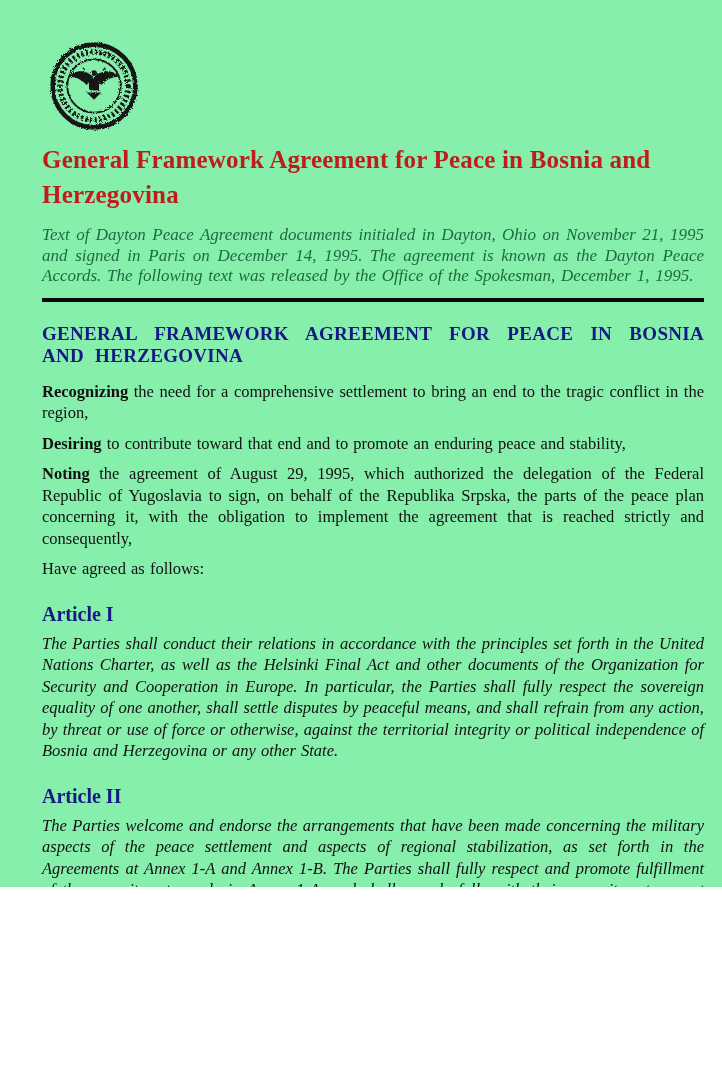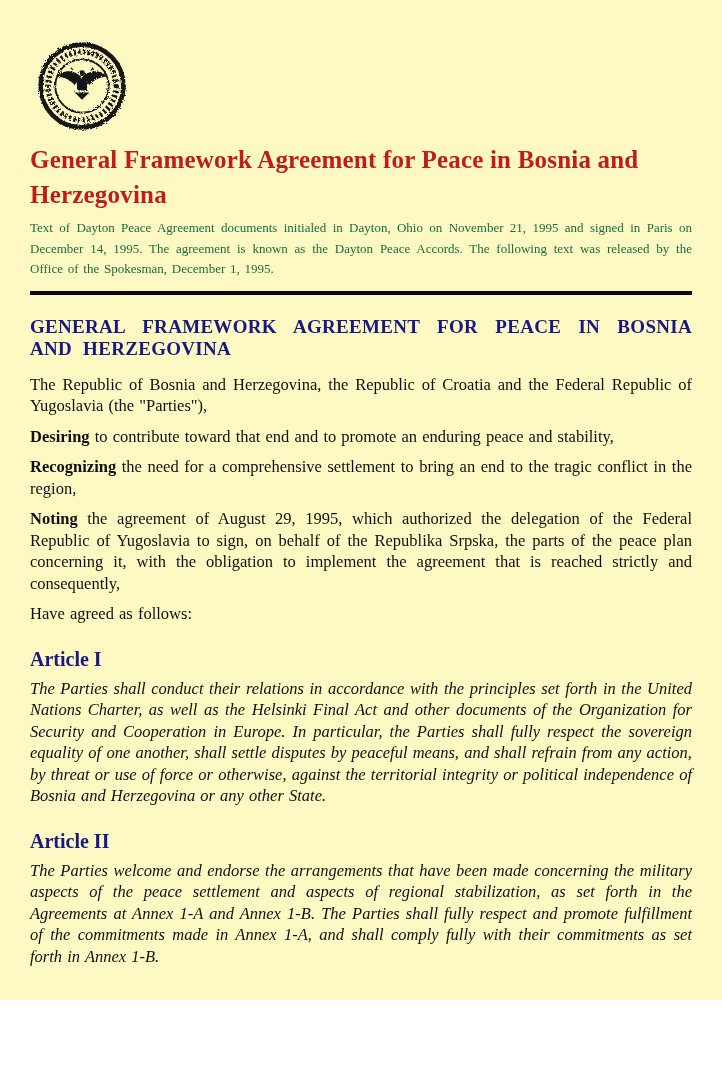--- a/index.html
+++ b/index.html
@@ -6,47 +6,49 @@
     --red: #c01c1c;
     --green: #1d6b42;
     --navy: #181884;
     --ink: #101010;
   }
   * { margin: 0; padding: 0; box-sizing: border-box; }
   html, body { background: #ffffff; }
   .page {
     position: relative;
     width: 722px;
-    height: 1000px;
-    background: #fef9c3;
+    height: 887px;
+    background: #86efac;
     font-family: "Liberation Serif", serif;
     color: var(--ink);
     overflow: hidden;
+    padding-left: 12px;
   }
   .content {
     padding: 0 30px;
   }
   .seal-wrap {
     margin: 40px 0 0 6px;
     width: 92px;
     height: 92px;
   }
   .doc-title {
     margin-top: 10px;
     color: var(--red);
     font-size: 25px;
     font-weight: bold;
     line-height: 35px;
     letter-spacing: 0.2px;
     width: 662px;
   }
   .intro {
-    margin-top: 6px;
+    margin-top: 13px;
     color: var(--green);
-    font-size: 13px;
+    font-style: italic;
+    font-size: 17px;
     line-height: 20.5px;
     text-align: justify;
     word-spacing: 1.5px;
     width: 662px;
   }
   .rule {
     margin-top: 11px;
     height: 4px;
     background: #0a0a0a;
     border: none;
@@ -133,23 +135,22 @@
 
     <h1 class="doc-title">General Framework Agreement for Peace in Bosnia and Herzegovina</h1>
 
     <p class="intro">Text of Dayton Peace Agreement documents initialed in Dayton, Ohio on November 21, 1995 and signed in Paris on December 14, 1995. The agreement is known as the Dayton Peace Accords. The following text was released by the Office of the Spokesman, December 1, 1995.</p>
 
     <hr class="rule">
 
     <h2 class="main-heading">GENERAL FRAMEWORK AGREEMENT FOR PEACE IN BOSNIA AND HERZEGOVINA</h2>
 
     <div>
-        <p class="para">The Republic of Bosnia and Herzegovina, the Republic of Croatia and the Federal Republic of Yugoslavia (the "Parties"),</p>
+        <p class="para"><b>Recognizing</b> the need for a comprehensive settlement to bring an end to the tragic conflict in the region,</p>
         <p class="para"><b>Desiring</b> to contribute toward that end and to promote an enduring peace and stability,</p>
-        <p class="para"><b>Recognizing</b> the need for a comprehensive settlement to bring an end to the tragic conflict in the region,</p>
         <p class="para"><b>Noting</b> the agreement of August 29, 1995, which authorized the delegation of the Federal Republic of Yugoslavia to sign, on behalf of the Republika Srpska, the parts of the peace plan concerning it, with the obligation to implement the agreement that is reached strictly and consequently,</p>
         <p class="para">Have agreed as follows:</p>
       </div>
 
     <div>
         <h3 class="article-heading">Article I</h3>
         <p class="article-para">The Parties shall conduct their relations in accordance with the principles set forth in the United Nations Charter, as well as the Helsinki Final Act and other documents of the Organization for Security and Cooperation in Europe. In particular, the Parties shall fully respect the sovereign equality of one another, shall settle disputes by peaceful means, and shall refrain from any action, by threat or use of force or otherwise, against the territorial integrity or political independence of Bosnia and Herzegovina or any other State.</p>
         <h3 class="article-heading">Article II</h3>
         <p class="article-para">The Parties welcome and endorse the arrangements that have been made concerning the military aspects of the peace settlement and aspects of regional stabilization, as set forth in the Agreements at Annex 1-A and Annex 1-B. The Parties shall fully respect and promote fulfillment of the commitments made in Annex 1-A, and shall comply fully with their commitments as set forth in Annex 1-B.</p>
       </div>

